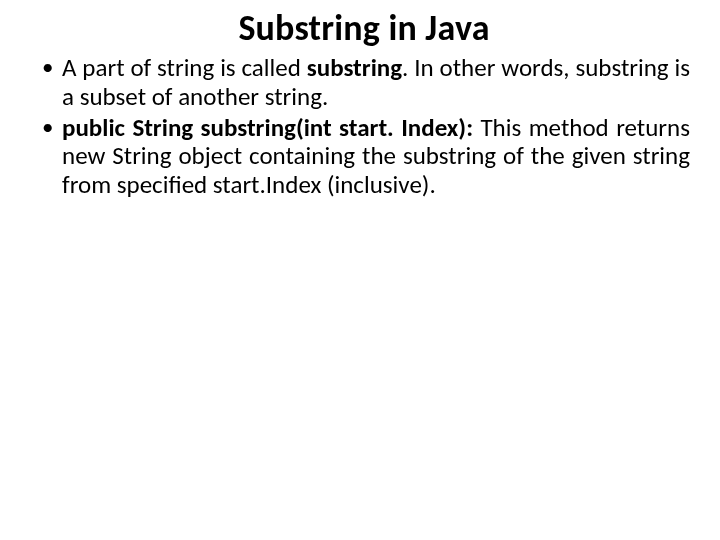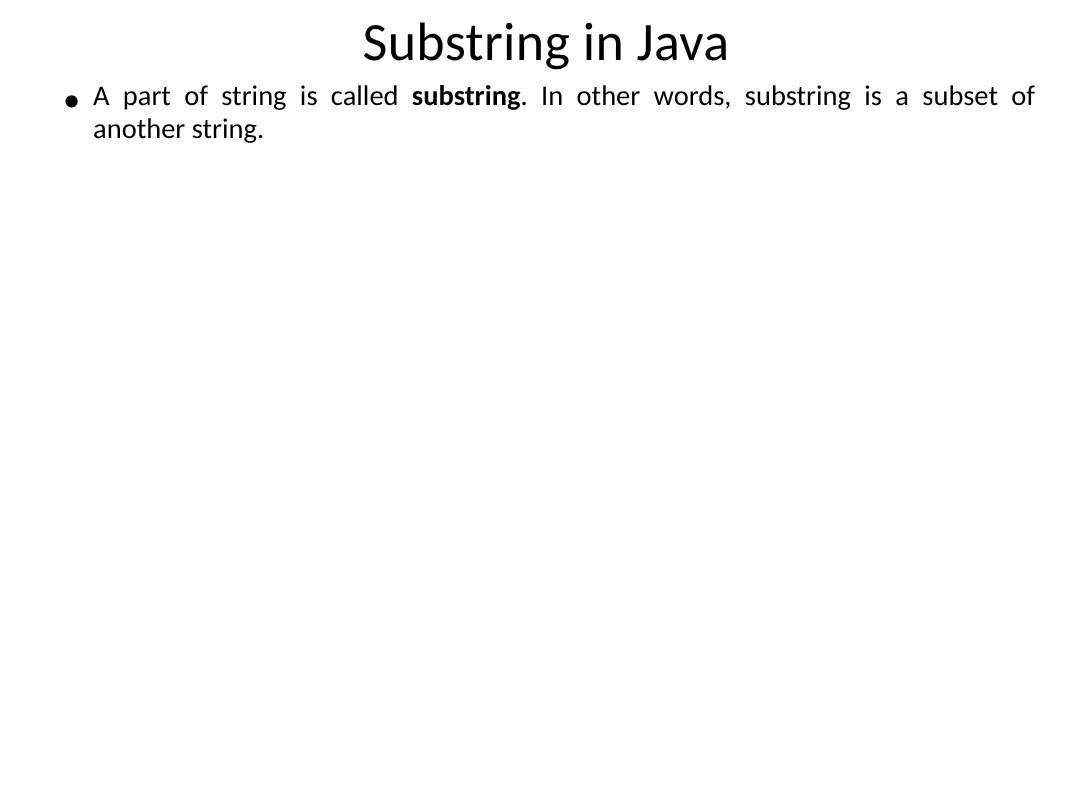--- a/index.html
+++ b/index.html
@@ -8,34 +8,34 @@
     background:#fff;color:#000;
     font-family:Calibri,"Segoe UI",Arial,sans-serif;
     overflow:hidden;
   }
   .slide{
     padding:6px 30px 10px 38px;
     box-sizing:border-box;
   }
   .title{
     font-size:36px;
-    font-weight:400;
+    font-weight:700;
     text-align:center;
     margin:0 0 4px 0;
     letter-spacing:0.2px;
   }
   ul.bullets{
     list-style:none;
     margin:0;
     padding:0;
   }
   ul.bullets>li{
     position:relative;
     padding-left:24px;
-    font-size:19px;
+    font-size:25px;
     line-height:1.15;
     margin-bottom:2px;
     text-align:justify;
     text-justify:inter-word;
   }
   ul.bullets>li::before{
     content:"•";
     position:absolute;
     left:4px;
     top:0;
@@ -45,14 +45,17 @@
 </style>
 </head>
 <body>
 
 <div class="slide">
   <h1 class="title">Substring in Java</h1>
   <ul class="bullets">
     <li>
       <span>A part of string is called </span><span class="b">substring</span><span>. In other words, substring is a subset of another string.</span>
     </li>
+    <li>
+      <span></span><span class="b">public String substring(int start. Index): </span><span>This method returns new String object containing the substring of the given string from specified start.Index (inclusive).</span>
+    </li>
   </ul>
 </div>
 
 </body></html>

